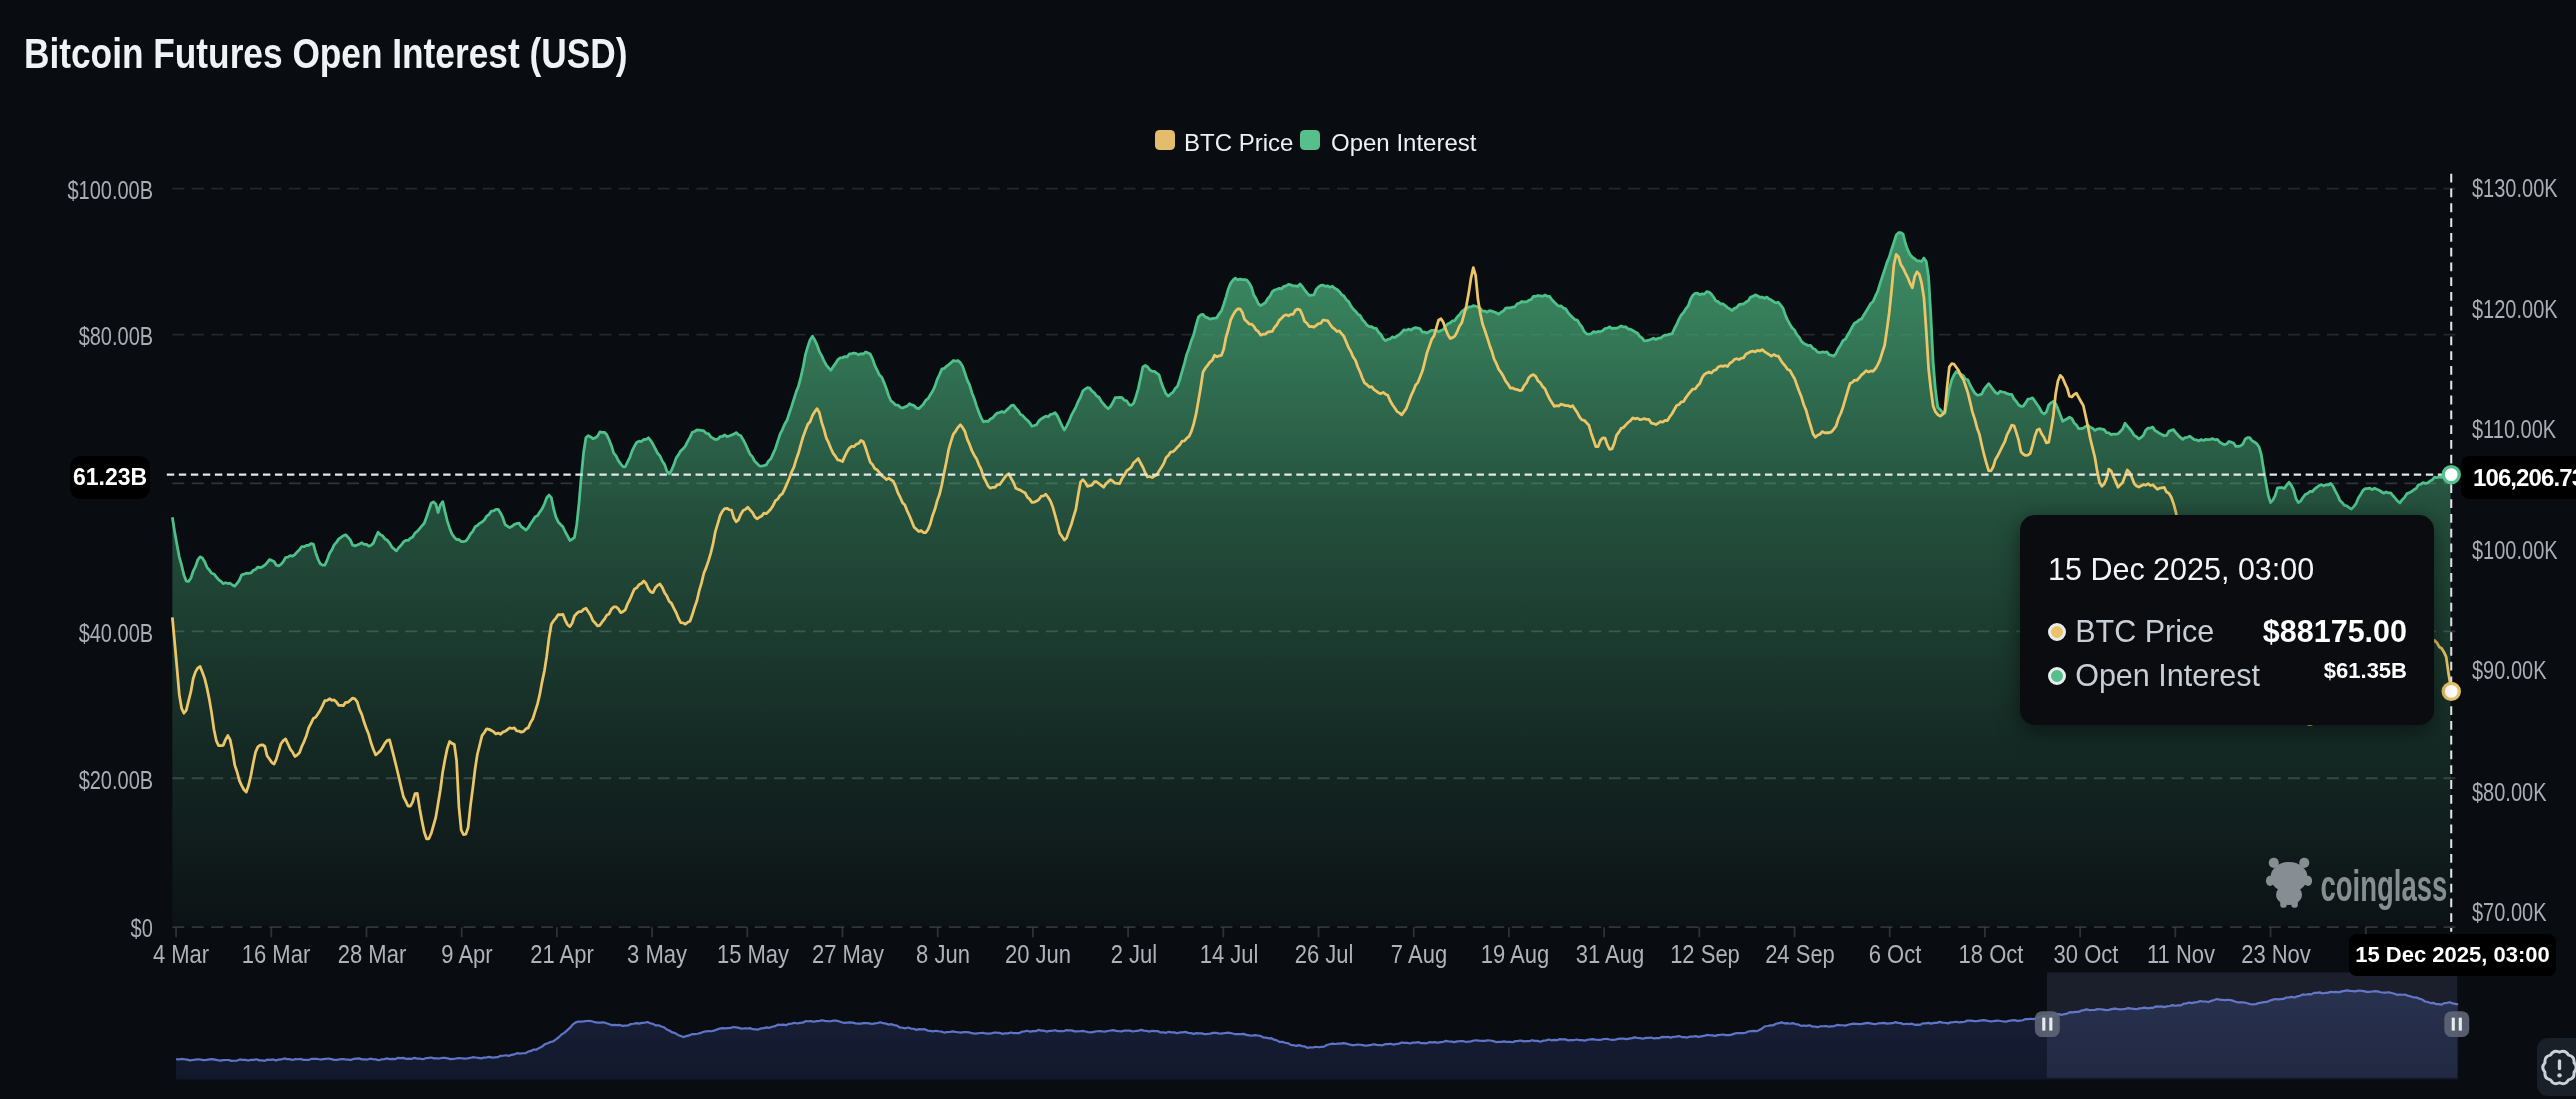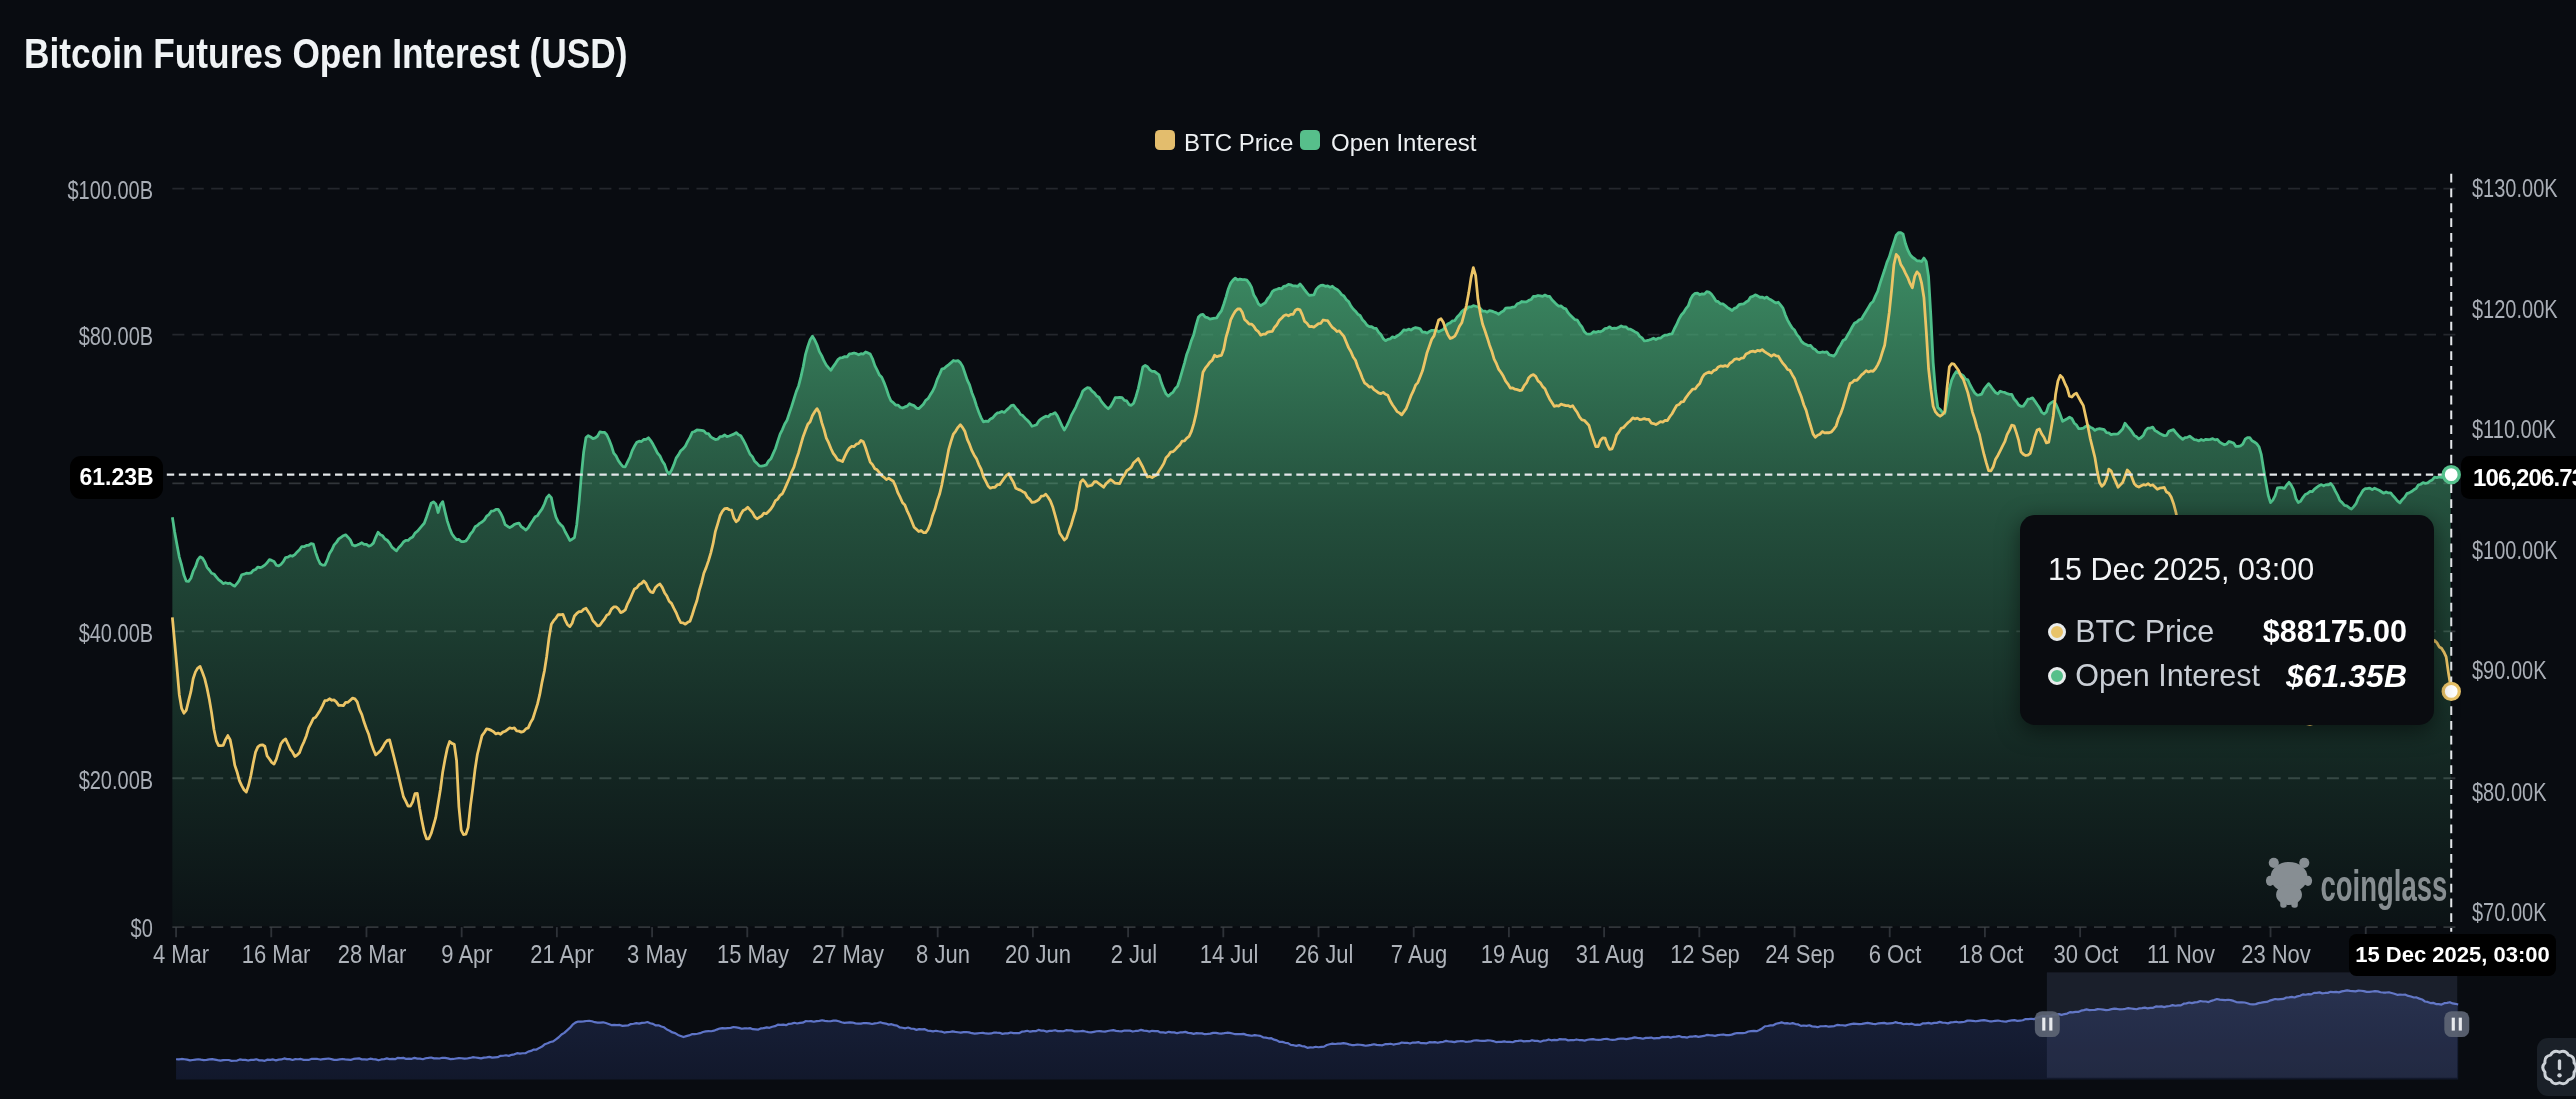--- a/index.html
+++ b/index.html
@@ -145,35 +145,35 @@
     <ellipse cx="2476" cy="968" rx="14" ry="11"></ellipse>
     <rect x="2466.5" y="972" width="7" height="10" rx="3"></rect>
     <rect x="2478.5" y="972" width="7" height="10" rx="3"></rect>
   </g>
   <g transform="translate(2510,975) scale(0.62,1)">
         <text x="0" y="0" font-family="Liberation Sans, sans-serif" font-size="48" font-weight="700">coinglass</text>
       </g>
 </g>
   </svg>
 
-<div class="abs" style="left:70px;top:456px;width:93px;height:43px;background:#000;border-radius:11px;color:#fff;font-size:23px;font-weight:600;display:flex;align-items:center;justify-content:center;">61.23B</div>
+<div class="abs" style="left:70px;top:456px;width:80px;height:43px;background:#000;border-radius:11px;color:#fff;font-size:23px;font-weight:600;display:flex;align-items:center;justify-content:center;">61.23B</div>
 
 <div class="abs" style="left:2461px;top:456px;width:118px;height:43px;background:#000;border-radius:8.3px 0 0 8.3px;color:#fff;font-size:24px;font-weight:600;display:flex;align-items:center;padding-left:12px;letter-spacing:-0.9px;overflow:hidden;white-space:nowrap;">106,206.73</div>
 
 <div class="abs" style="left:2349px;top:934px;width:207px;height:42px;background:#000;border-radius:7.4px;color:#fff;font-size:22px;font-weight:700;display:flex;align-items:center;justify-content:center;white-space:nowrap;">15 Dec 2025, 03:00</div>
 
 <div class="abs" style="left:2020px;top:515px;width:414px;height:210px;background:#0a0c10;border-radius:15px;box-shadow:0 5.5px 22px rgba(0,0,0,0.5);">
   <div class="abs" style="left:28px;top:37px;font-size:30.5px;font-weight:500;color:#f2f4f6;">15 Dec 2025, 03:00</div>
   <div class="abs" style="left:28px;top:99px;width:359px;height:37px;">
     <span style="display:inline-block;width:12px;height:12px;border-radius:50%;background:#e8c36a;border:3.7px solid #e9eced;vertical-align:middle;margin-right:9.2px;"></span><span style="font-size:30.5px;color:#c9ced5;vertical-align:middle;">BTC Price</span>
     <span style="position:absolute;right:0;top:0;font-size:30.5px;font-weight:700;color:#ffffff;">$88175.00</span>
   </div>
   <div class="abs" style="left:28px;top:143px;width:359px;height:37px;">
     <span style="display:inline-block;width:12px;height:12px;border-radius:50%;background:#57bf8b;border:3.7px solid #e9eced;vertical-align:middle;margin-right:9.2px;"></span><span style="font-size:30.5px;color:#c9ced5;vertical-align:middle;">Open Interest</span>
-    <span style="position:absolute;right:0;top:0;font-size:32px;font-weight:700;color:#fff;font-style:italic;">$61.35B</span>
+    <span style="position:absolute;right:0;top:0;font-size:22px;font-weight:700;color:#fff;">$61.35B</span>
   </div>
 </div>
 
 <div class="abs" style="left:2537px;top:1038px;width:43px;height:58px;background:#1a2028;border-radius:11px 0 0 11px;"></div>
 <svg class="abs" style="left:2541px;top:1049px;" width="37" height="37" viewBox="0 0 40 40">
   <path d="M20.00 3.50 Q26.33 0.50 29.70 6.65 Q36.58 7.95 35.69 14.90 Q40.50 20.00 35.69 25.10 Q36.58 32.05 29.70 33.35 Q26.33 39.50 20.00 36.50 Q13.67 39.50 10.30 33.35 Q3.42 32.05 4.31 25.10 Q-0.50 20.00 4.31 14.90 Q3.42 7.95 10.30 6.65 Q13.67 0.50 20.00 3.50 Z" fill="none" stroke="#ccd1d7" stroke-width="3.2" stroke-linejoin="round"></path>
   <rect x="18.2" y="11" width="3.6" height="12" rx="1.8" fill="#ccd1d7"></rect>
   <circle cx="20" cy="28.5" r="2.4" fill="#ccd1d7"></circle>
 </svg>
 

